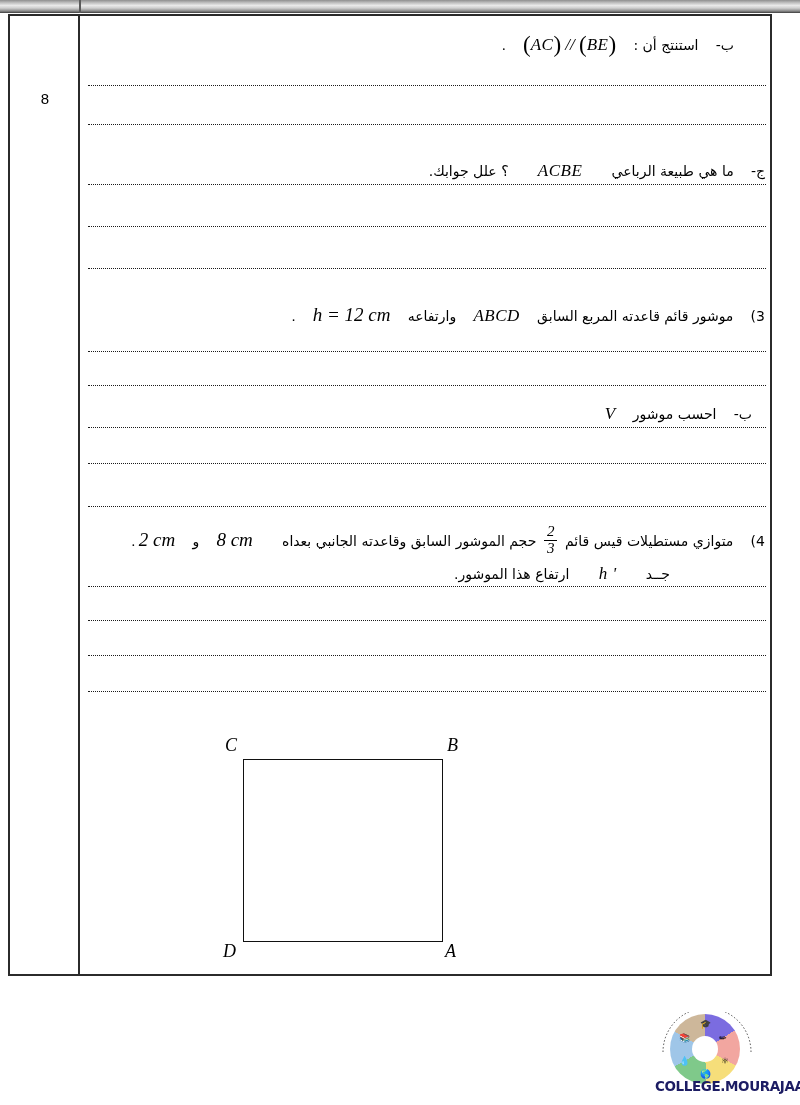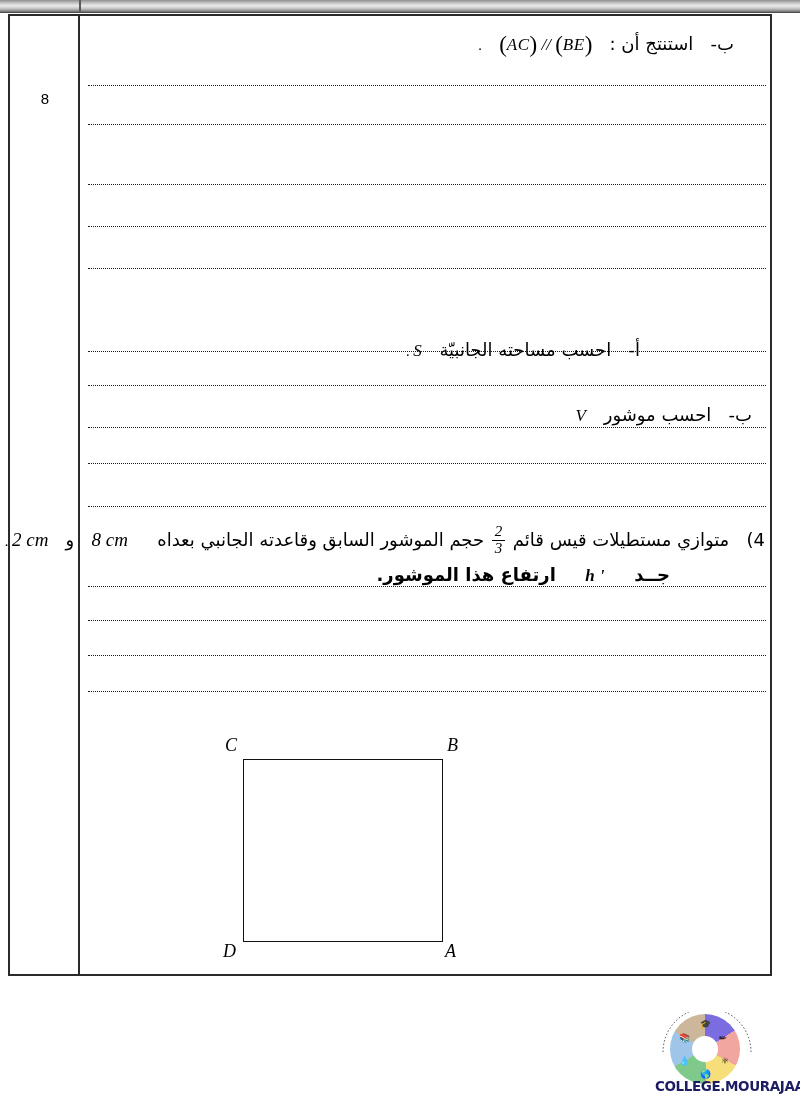--- a/index.html
+++ b/index.html
@@ -72,21 +72,21 @@
   
   .line {
     position: absolute;
     direction: rtl;
     text-align: right;
     white-space: nowrap;
     font-family: "Liberation Serif", "DejaVu Serif", serif;
     font-size: 14.5px;
     color: #000;
   }
-  .ar { font-family: "DejaVu Sans", "Liberation Sans", sans-serif; font-size: 18px; }
+  .ar { font-family: "DejaVu Sans", "Liberation Sans", sans-serif; font-size: 14px; }
   .mathit {
     font-family: "Liberation Serif", "DejaVu Serif", serif;
     font-style: italic;
     font-size: 17px;
     letter-spacing: 0.5px;
   }
   .mathbig {
     font-family: "Liberation Serif", "DejaVu Serif", serif;
     font-style: italic;
     font-size: 19px;
@@ -213,30 +213,44 @@
     <div class="line" style="right:36px; top:16px;">
       <span class="ar">ب-</span>
       <span class="sp"></span>
       <span class="ar">استنتج أن :</span>
       <span class="sp"></span>
       <span dir="ltr" class="mathit"><span class="paren">(</span><span>AC</span><span class="paren">)</span> <span>//</span> <span class="paren">(</span><span>BE</span><span class="paren">)</span></span>
       <span class="sp"></span>
       <span>.</span>
     </div>
 
-
-
-    <div class="line" style="right:130px; top:323px;">
-      <span class="ar">أ-</span>
-      <span class="sp"></span>
-      <span class="ar">احسب مساحته الجانبيّة</span>
-      <span class="sp"></span>
-      <span dir="ltr" class="mathit">S</span>
+    <div class="line" style="right:5px; top:145px;">
+      <span class="ar">ج-</span>
+      <span class="sp"></span>
+      <span class="ar">ما هي طبيعة الرباعي</span>
+      <span class="sp-lg"></span>
+      <span dir="ltr" class="mathit">ACBE</span>
+      <span class="sp-lg"></span>
+      <span class="ar">؟ علل جوابك.</span>
+    </div>
+
+    <div class="line" style="right:5px; top:288px;">
+      <span class="ar">3)</span>
+      <span class="sp"></span>
+      <span class="ar">موشور قائم قاعدته المربع السابق</span>
+      <span class="sp"></span>
+      <span dir="ltr" class="mathit">ABCD</span>
+      <span class="sp"></span>
+      <span class="ar">وارتفاعه</span>
+      <span class="sp"></span>
+      <span dir="ltr" class="mathbig">h = 12 cm</span>
+      <span class="sp"></span>
       <span>.</span>
     </div>
+
 
     <div class="line" style="right:18px; top:388px;">
       <span class="ar">ب-</span>
       <span class="sp"></span>
       <span class="ar">احسب موشور</span>
       <span class="sp"></span>
       <span dir="ltr" class="mathit">V</span>
     </div>
 
     <div class="line" style="right:5px; top:508px;">
@@ -247,21 +261,21 @@
       <span class="ar">حجم الموشور السابق وقاعدته الجانبي بعداه</span>
       <span class="sp-lg"></span>
       <span dir="ltr" class="mathbig">8 cm</span>
       <span class="sp"></span>
       <span class="ar">و</span>
       <span class="sp"></span>
       <span dir="ltr" class="mathbig">2 cm</span>
       <span>.</span>
     </div>
 
-    <div class="line" style="right:100px; top:548px;font-weight:bold;">
+    <div class="line" style="right:100px; top:548px;">
       <span class="ar">جــد</span>
       <span class="sp-lg"></span>
       <span dir="ltr" class="mathit">h '</span>
       <span class="sp-lg"></span>
       <span class="ar">ارتفاع هذا الموشور.</span>
     </div>
 
   </div>
 
   <div style="position:absolute; left:0; top:0; width:100%; height:100%;">

